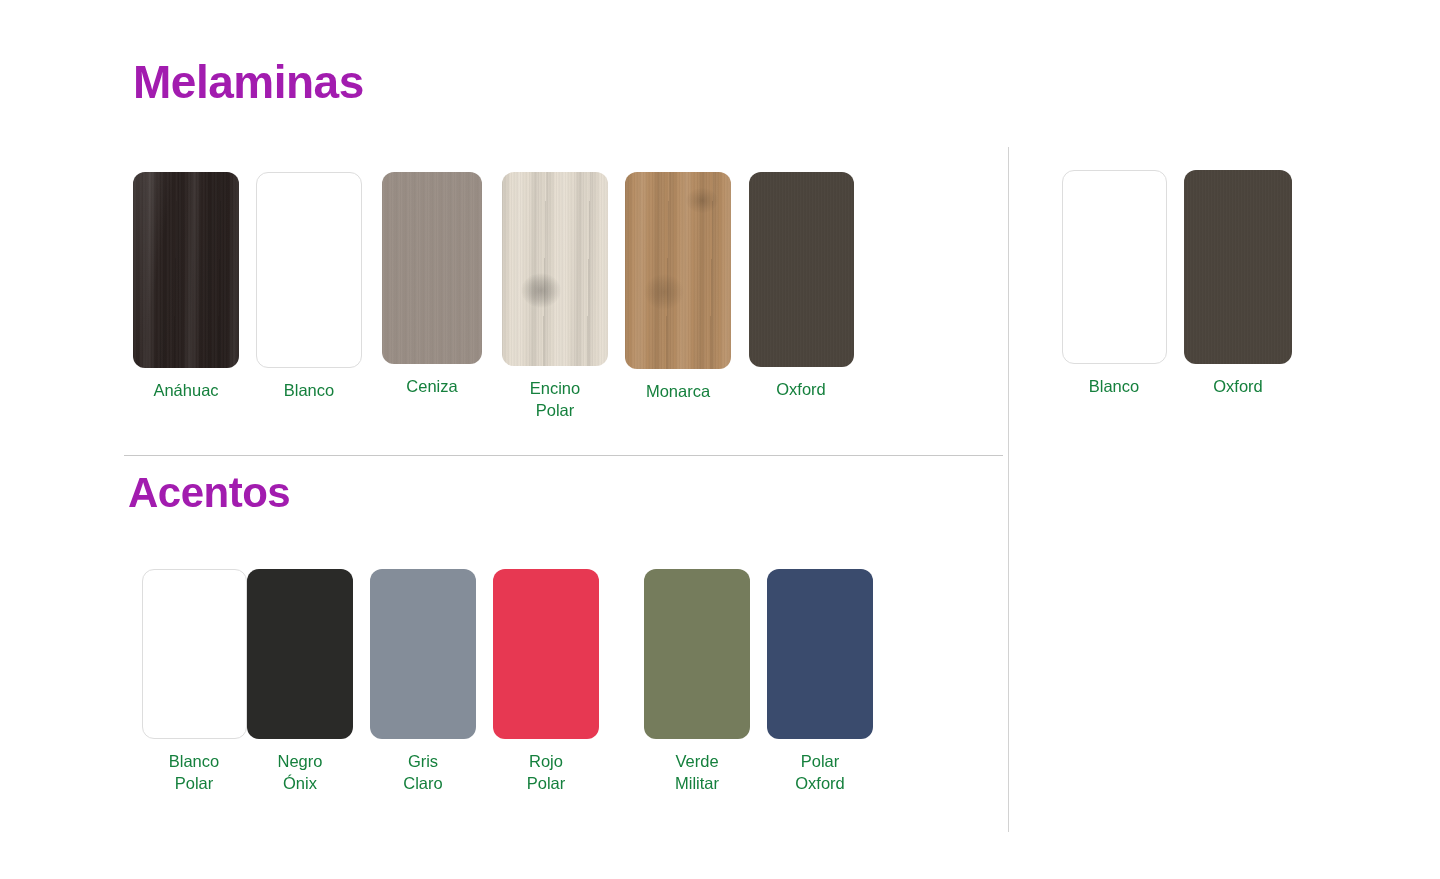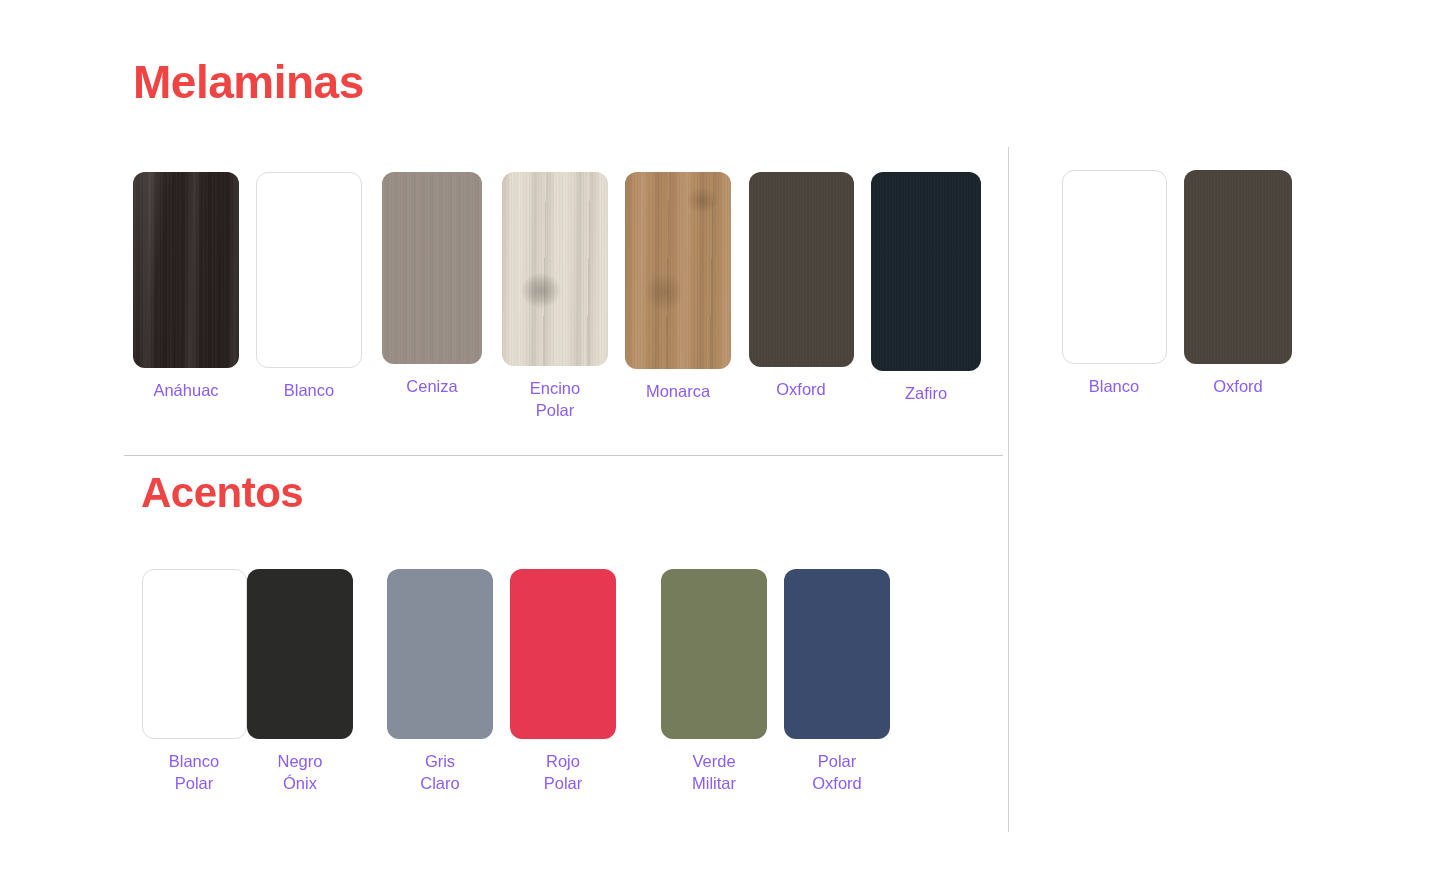--- a/index.html
+++ b/index.html
@@ -17,28 +17,28 @@
     width: 1440px;
     height: 879px;
     background: #ffffff;
   }
 
   
   .section-title {
     position: absolute;
     font-size: 46px;
     font-weight: bold;
-    color: #ef4444;
+    color: #a21caf;
     letter-spacing: -0.5px;
     line-height: 1.1;
     white-space: nowrap;
   }
   #melaminas-title { left: 133px; top: 57px; }
   #metalicos-title { left: 1038px; top: 52px; }
-  #acentos-title   { left: 141px; top: 470px; font-size: 42px; }
+  #acentos-title   { left: 128px; top: 470px; font-size: 42px; }
 
   
   #horizontal-divider {
     position: absolute;
     left: 124px;
     top: 455px;
     width: 879px;
     height: 1px;
     background: #c8c8c8;
   }
@@ -74,21 +74,21 @@
     overflow: hidden;
     flex: none;
   }
   .swatch-chip.bordered {
     border: 1px solid #dddddd;
   }
 
   .swatch-label {
     margin-top: 12px;
     font-size: 16.5px;
-    color: #8b5cf6;
+    color: #15803d;
     text-align: center;
     line-height: 1.32;
     white-space: pre-line;
     width: 106px;
   }
 
   
   .grain {
     position: absolute;
     inset: 0;
@@ -224,41 +224,33 @@
         <div class="swatch-label" style="width: 106px; text-align: center;">Monarca</div>
       </div>
       <div class="swatch-item" style="margin-left: 17px;">
         <div class="swatch-chip" style="width: 105px; height: 195px; background-color: rgb(75, 68, 60);">
           <div class="grain">
             <div class="grain-matte"></div>
           </div>
         </div>
         <div class="swatch-label" style="width: 106px;">Oxford</div>
       </div>
-      <div class="swatch-item" style="margin-left: 17px;">
-        <div class="swatch-chip" style="width: 110px; height: 199px; background-color: rgb(26, 36, 44);">
-          <div class="grain">
-            <div class="grain-matte"></div>
-          </div>
-        </div>
-        <div class="swatch-label" style="width: 110px;">Zafiro</div>
-      </div>
     </div>
   <div class="swatch-row" id="acentos-row">
       <div class="swatch-item">
         <div class="swatch-chip bordered" style="width: 105px; height: 170px; background-color: rgb(255, 255, 255);"></div>
         <div class="swatch-label" style="width: 106px;">Blanco
 Polar</div>
       </div>
       <div class="swatch-item" style="">
         <div class="swatch-chip" style="width: 106px; height: 170px; background-color: rgb(42, 42, 40);"></div>
         <div class="swatch-label" style="width: 106px;">Negro
 Ónix</div>
       </div>
-      <div class="swatch-item" style="margin-left: 34px;">
+      <div class="swatch-item" style="margin-left: 17px;">
         <div class="swatch-chip" style="width: 106px; height: 170px; background-color: rgb(132, 141, 153);"></div>
         <div class="swatch-label" style="width: 106px;">Gris
 Claro</div>
       </div>
       <div class="swatch-item" style="margin-left: 17px;">
         <div class="swatch-chip" style="width: 106px; height: 170px; background-color: rgb(231, 56, 82);"></div>
         <div class="swatch-label" style="width: 106px;">Rojo
 Polar</div>
       </div>
       <div class="swatch-item" style="margin-left: 17px; padding-left: 28px;">

